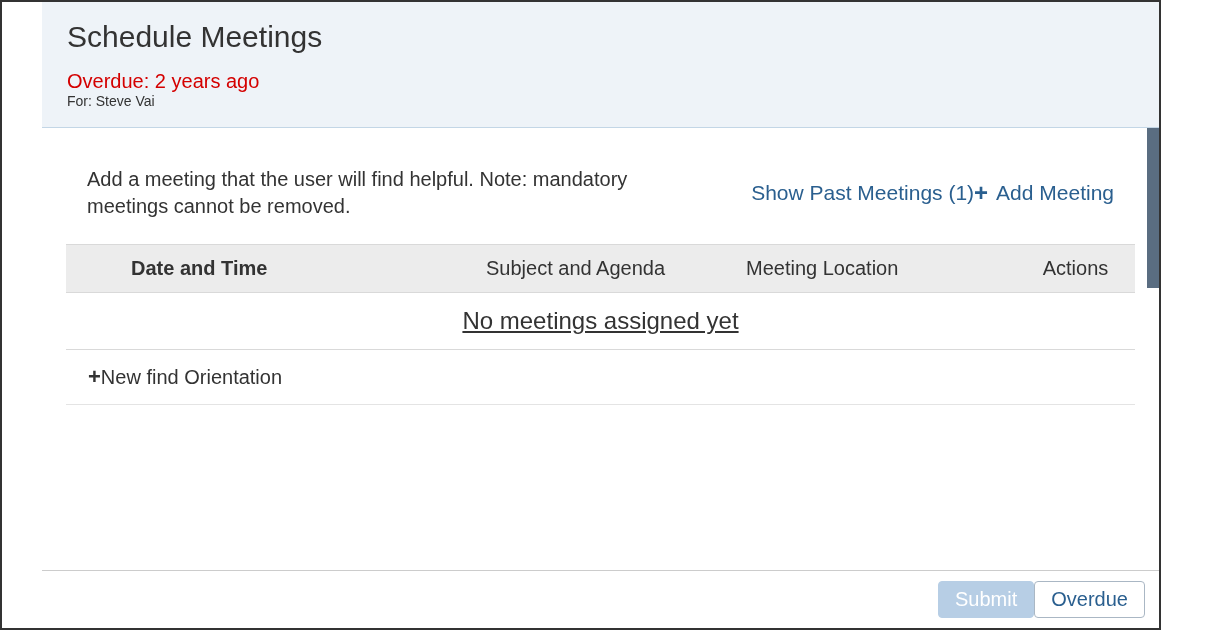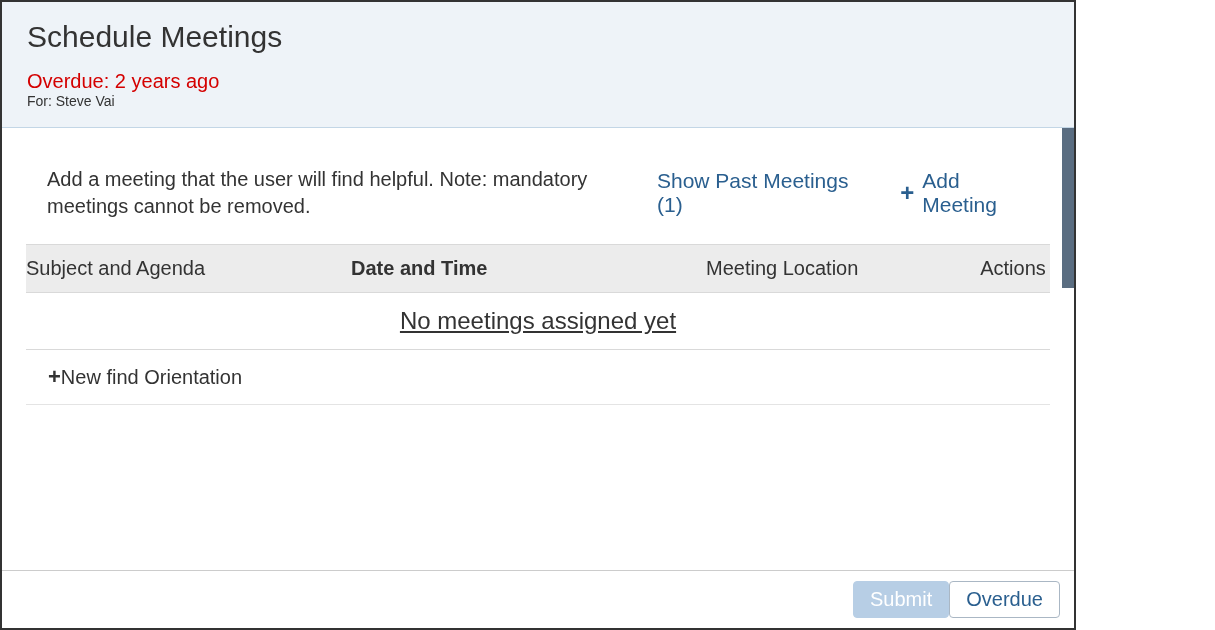--- a/index.html
+++ b/index.html
@@ -1,24 +1,25 @@
 <!DOCTYPE html>
 <html><head>
   <meta charset="utf-8">
   <style>
     * { box-sizing: border-box; margin: 0; padding: 0; }
     html, body { width: 1215px; height: 630px; font-family: Arial, Helvetica, sans-serif; background: #fff; }
     .frame {
-      width: 1076px;
+      width: 1161px;
       height: 630px;
       border: 2px solid #333;
       position: relative;
       overflow: hidden;
       display: flex;
       flex-direction: column;
+      padding-left: 40px;
     }
     .header {
       background: #eef3f8;
       padding: 18px 25px 18px 25px;
       border-bottom: 1px solid #c3d6e6;
     }
     .header h1 {
       font-size: 30px;
       font-weight: 400;
       color: #333;
@@ -54,21 +55,20 @@
     }
     .instructions {
       font-size: 20px;
       color: #333;
       max-width: 610px;
       line-height: 1.35;
     }
     .action-links {
       display: flex;
       align-items: center;
-      gap: 38px;
     }
     .link {
       color: #2a5f8f;
       font-size: 21px;
       cursor: pointer;
       display: inline-flex;
       align-items: center;
       gap: 8px;
     }
     .link .plus {
@@ -155,22 +155,22 @@
           <span>Show Past Meetings (1)</span>
         </span>
         <span class="link">
           <span class="plus">+</span>
           <span>Add Meeting</span>
         </span>
       </div>
     </div>
 
     <div class="table-head">
+      <div class="th date">Date and Time</div>
       <div class="th subject">Subject and Agenda</div>
-      <div class="th date">Date and Time</div>
       <div class="th location">Meeting Location</div>
       <div class="th actions">Actions</div>
     </div>
 
     <div class="empty-row">No meetings assigned yet</div>
 
     <div class="recommended-row">
       <span class="plus">+</span><span>New find Orientation</span>
     </div>
 

